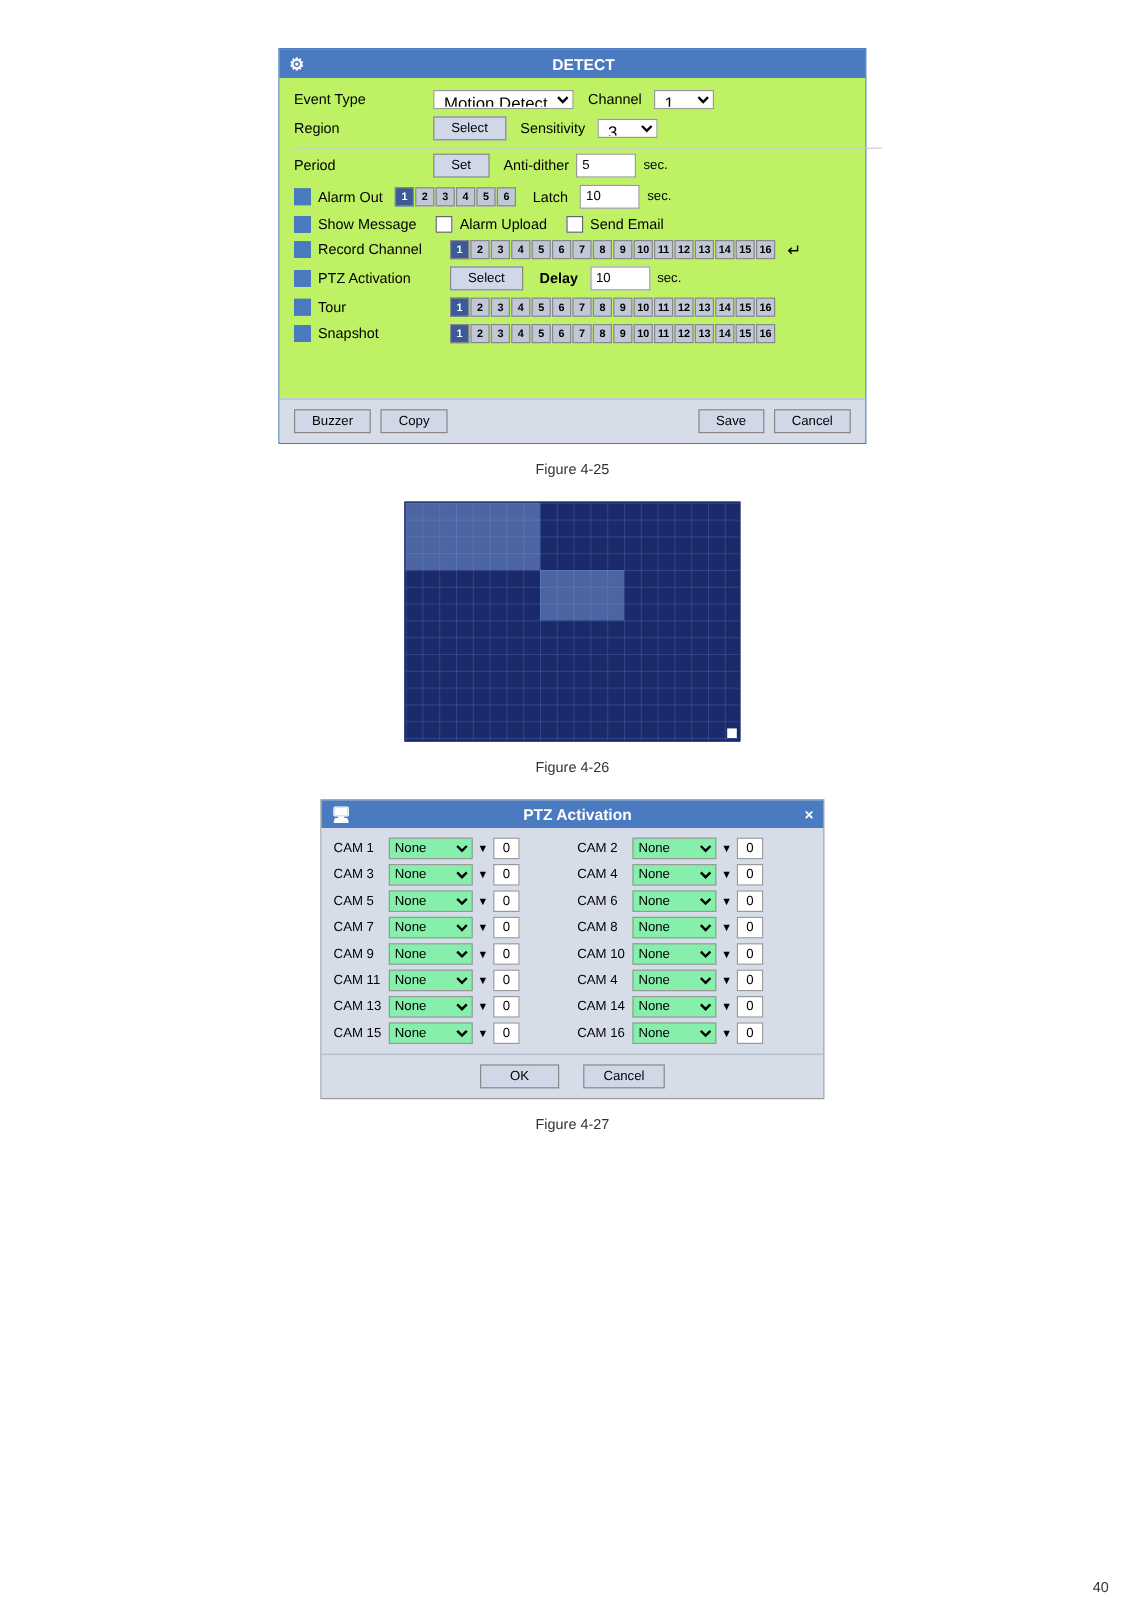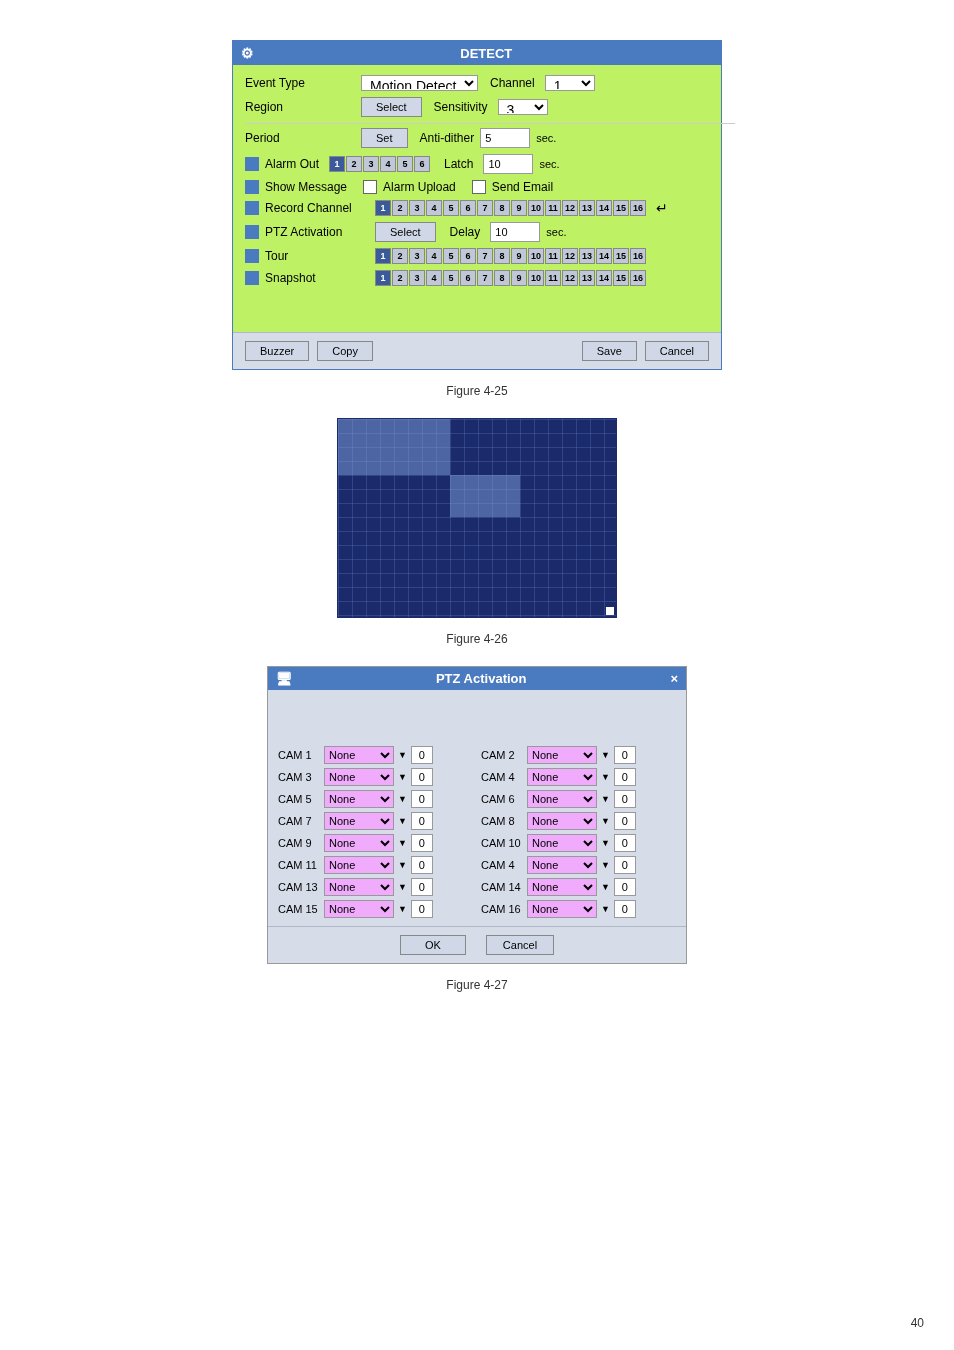--- a/index.html
+++ b/index.html
@@ -197,35 +197,34 @@
       justify-content: space-between;
     }
     .ptz-body {
       padding: 8px 10px;
       background: #d6dce8;
     }
     .ptz-grid {
       display: grid;
       grid-template-columns: 1fr 1fr;
       gap: 4px 8px;
-      margin-top: 48px;
     }
     .ptz-row {
       display: flex;
       align-items: center;
       gap: 4px;
     }
     .ptz-cam-label {
       width: 42px;
       font-size: 11px;
       flex-shrink: 0;
     }
     .ptz-select {
       border: 1px solid #999;
-      background: #f0abfc;
+      background: #86efac;
       font-size: 11px;
       height: 18px;
       width: 70px;
     }
     .ptz-num {
       border: 1px solid #999;
       background: #fff;
       font-size: 11px;
       height: 18px;
       width: 22px;
@@ -338,21 +337,21 @@
           <div class="ch-box">15</div>
           <div class="ch-box">16</div>
         </div>
         <span style="margin-left:4px; font-size:14px;">↵</span>
       </div>
 
       <div class="form-row">
         <div class="form-checkbox checked"></div>
         <span style="margin-right:4px; width:100px;">PTZ Activation</span>
         <button class="btn">Select</button>
-        <span style="margin-left:8px;">Delay</span>
+        <span style="margin-left:8px;font-weight:bold;">Delay</span>
         <input class="form-input" value="10" style="margin-left: 4px;">
         <span class="sec-label">sec.</span>
       </div>
 
       <div class="form-row">
         <div class="form-checkbox checked"></div>
         <span style="margin-right:4px; width:100px;">Tour</span>
         <div class="channel-boxes">
           <div class="ch-box active">1</div>
           <div class="ch-box">2</div>

